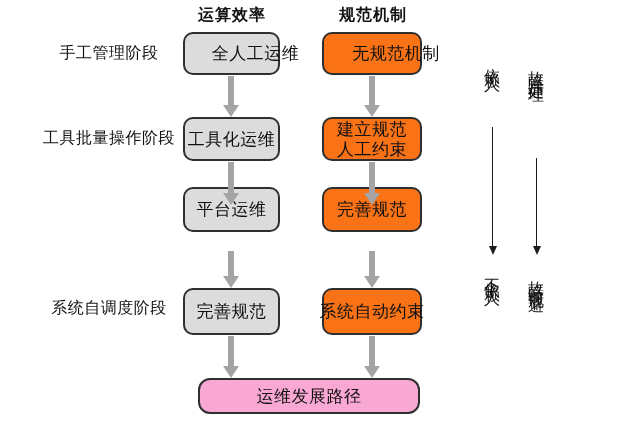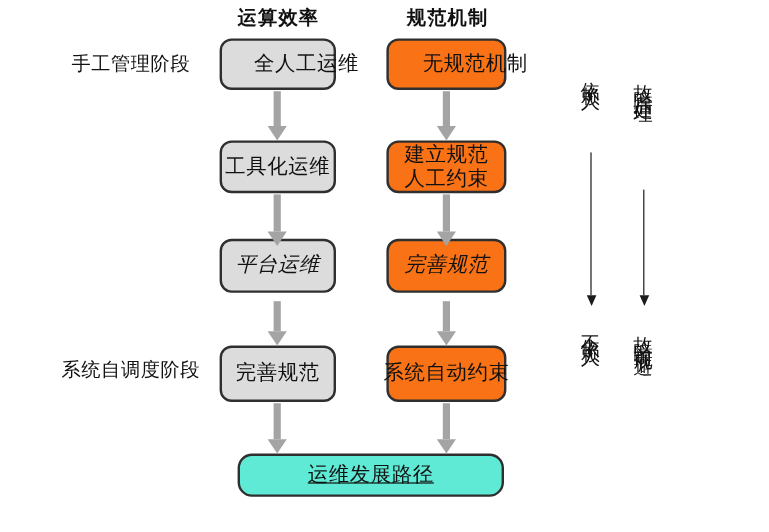--- a/index.html
+++ b/index.html
@@ -42,25 +42,25 @@
     font-size: 17px;
     line-height: 1.2;
     text-align: center;
     letter-spacing: 0.5px;
     white-space: nowrap;
   }
   .node.eff { left: 183px; width: 97px; background: #dcdcdc; }
   .node.mech { left: 322px; width: 100px; background: #f97316; }
   .node.final {
     left: 198px; top: 378px; width: 222px; height: 36px;
-    background: #5eead4; border-radius: 12px; text-decoration: underline;
+    background: #f9a8d4; border-radius: 12px;
   }
   .r1 { top: 32px;  height: 43px; padding-left: 48px; }
   .r2 { top: 117px; height: 44px; }
-  .r3 { top: 199px; height: 45px; font-style: italic; }
+  .r3 { top: 187px; height: 45px; }
   .r4 { top: 288px; height: 47px; }
   .thick-arrow {
     position: absolute;
     width: 16px;
     display: flex;
     flex-direction: column;
     align-items: center;
   }
   .thick-arrow .shaft {
     width: 6px;
@@ -110,20 +110,21 @@
 </style>
 </head>
 <body>
 
 <div class="canvas">
 
   <div class="col-header" style="left:187px; top:5px;">运算效率</div>
   <div class="col-header" style="left:328px; top:5px;">规范机制</div>
 
   <div class="stage-label" style="top:43px;">手工管理阶段</div>
+  <div class="stage-label" style="top:128px;">工具批量操作阶段</div>
   <div class="stage-label" style="top:298px;">系统自调度阶段</div>
 
   <div class="node eff r1">
     <span>全人工运维</span>
   </div>
   <div class="node eff r2">
     <span>工具化运维</span>
   </div>
   <div class="node eff r3">
     <span>平台运维</span>

